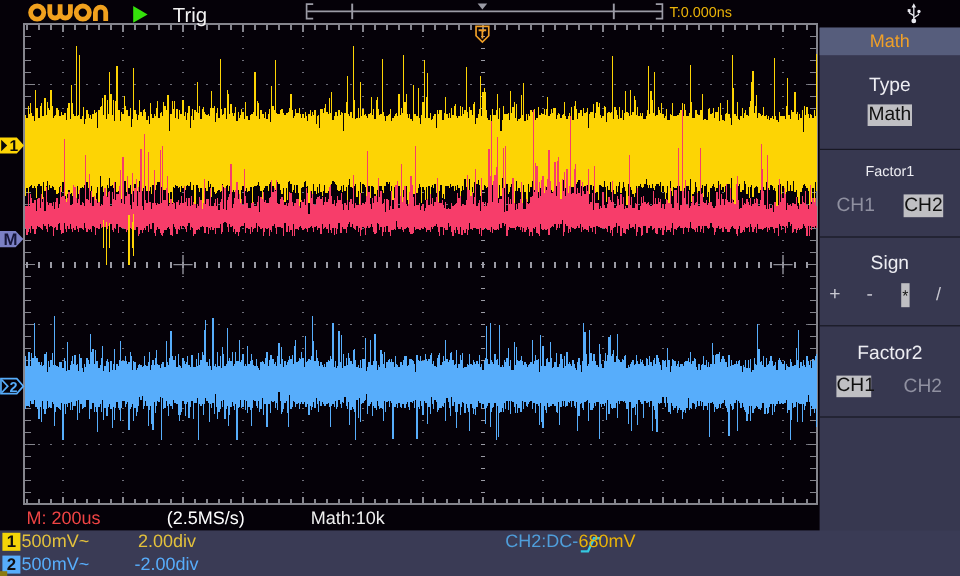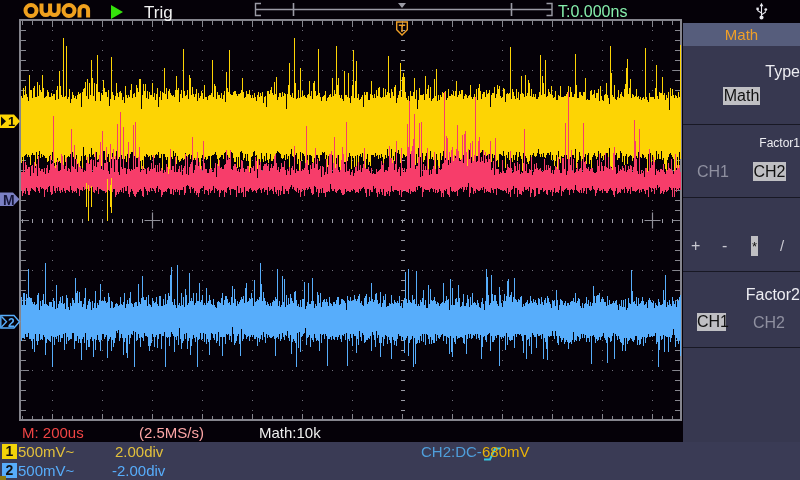--- a/index.html
+++ b/index.html
@@ -1,18 +1,18 @@
 <!DOCTYPE html>
 <html><head><meta charset="utf-8"><style>
 *{margin:0;padding:0;box-sizing:border-box}
 html,body{width:800px;height:480px;background:#050108;font-family:"Liberation Sans",sans-serif;overflow:hidden}
 .a{position:absolute}
 .panel{left:683px;top:23px;width:117px;height:425px;background:#373850;color:#ededf2}
 .phead{height:23px;background:#565d7c;color:#f0a028;font-size:15px;text-align:center;line-height:24px}
-.sect{position:absolute;left:0;width:117px;text-align:right}
+.sect{position:absolute;left:0;width:117px;text-align:center}
 .btn{position:absolute;background:#bfbfc3;color:#111;font-size:16px;text-align:center}
 .gtx{color:#8f90a0}
 .div{position:absolute;left:0;width:117px;height:1px;background:#181824}
 .bbar{left:0;top:442px;width:800px;height:38px;background:#3a3b55;font-size:15px}
 .badge{position:absolute;width:15px;height:15px;font-size:14px;font-weight:bold;color:#101010;text-align:center;line-height:15px}
 </style></head><body>
 <svg class="a" style="left:0;top:0;font-family:'Liberation Sans',sans-serif" width="800" height="480" xmlns="http://www.w3.org/2000/svg">
 
 <rect x="20" y="20" width="661" height="400" fill="none" stroke="#85858d" stroke-width="2" shape-rendering="crispEdges"></rect>
 <path d="M22.5 21v4M22.5 420v-4M32.5 21v4M32.5 420v-4M42.5 21v4M42.5 420v-4M52.5 21v6M52.5 420v-6M62.5 21v4M62.5 420v-4M72.5 21v4M72.5 420v-4M82.5 21v4M82.5 420v-4M92.5 21v4M92.5 420v-4M102.5 21v6M102.5 420v-6M112.5 21v4M112.5 420v-4M122.5 21v4M122.5 420v-4M132.5 21v4M132.5 420v-4M142.5 21v4M142.5 420v-4M152.5 21v6M152.5 420v-6M162.5 21v4M162.5 420v-4M172.5 21v4M172.5 420v-4M182.5 21v4M182.5 420v-4M192.5 21v4M192.5 420v-4M202.5 21v6M202.5 420v-6M212.5 21v4M212.5 420v-4M222.5 21v4M222.5 420v-4M232.5 21v4M232.5 420v-4M242.5 21v4M242.5 420v-4M252.5 21v6M252.5 420v-6M262.5 21v4M262.5 420v-4M272.5 21v4M272.5 420v-4M282.5 21v4M282.5 420v-4M292.5 21v4M292.5 420v-4M302.5 21v6M302.5 420v-6M312.5 21v4M312.5 420v-4M322.5 21v4M322.5 420v-4M332.5 21v4M332.5 420v-4M342.5 21v4M342.5 420v-4M352.5 21v6M352.5 420v-6M362.5 21v4M362.5 420v-4M372.5 21v4M372.5 420v-4M382.5 21v4M382.5 420v-4M392.5 21v4M392.5 420v-4M402.5 21v6M402.5 420v-6M412.5 21v4M412.5 420v-4M422.5 21v4M422.5 420v-4M432.5 21v4M432.5 420v-4M442.5 21v4M442.5 420v-4M452.5 21v6M452.5 420v-6M462.5 21v4M462.5 420v-4M472.5 21v4M472.5 420v-4M482.5 21v4M482.5 420v-4M492.5 21v4M492.5 420v-4M502.5 21v6M502.5 420v-6M512.5 21v4M512.5 420v-4M522.5 21v4M522.5 420v-4M532.5 21v4M532.5 420v-4M542.5 21v4M542.5 420v-4M552.5 21v6M552.5 420v-6M562.5 21v4M562.5 420v-4M572.5 21v4M572.5 420v-4M582.5 21v4M582.5 420v-4M592.5 21v4M592.5 420v-4M602.5 21v6M602.5 420v-6M612.5 21v4M612.5 420v-4M622.5 21v4M622.5 420v-4M632.5 21v4M632.5 420v-4M642.5 21v4M642.5 420v-4M652.5 21v6M652.5 420v-6M662.5 21v4M662.5 420v-4M672.5 21v4M672.5 420v-4M21 30.5h5M680 30.5h-5M21 40.5h5M680 40.5h-5M21 50.5h5M680 50.5h-5M21 60.5h5M680 60.5h-5M21 70.5h8M680 70.5h-8M21 80.5h5M680 80.5h-5M21 90.5h5M680 90.5h-5M21 100.5h5M680 100.5h-5M21 110.5h5M680 110.5h-5M21 120.5h8M680 120.5h-8M21 130.5h5M680 130.5h-5M21 140.5h5M680 140.5h-5M21 150.5h5M680 150.5h-5M21 160.5h5M680 160.5h-5M21 170.5h8M680 170.5h-8M21 180.5h5M680 180.5h-5M21 190.5h5M680 190.5h-5M21 200.5h5M680 200.5h-5M21 210.5h5M680 210.5h-5M21 220.5h8M680 220.5h-8M21 230.5h5M680 230.5h-5M21 240.5h5M680 240.5h-5M21 250.5h5M680 250.5h-5M21 260.5h5M680 260.5h-5M21 270.5h8M680 270.5h-8M21 280.5h5M680 280.5h-5M21 290.5h5M680 290.5h-5M21 300.5h5M680 300.5h-5M21 310.5h5M680 310.5h-5M21 320.5h8M680 320.5h-8M21 330.5h5M680 330.5h-5M21 340.5h5M680 340.5h-5M21 350.5h5M680 350.5h-5M21 360.5h5M680 360.5h-5M21 370.5h8M680 370.5h-8M21 380.5h5M680 380.5h-5M21 390.5h5M680 390.5h-5M21 400.5h5M680 400.5h-5M21 410.5h5M680 410.5h-5" stroke="#85858d" stroke-width="1" shape-rendering="crispEdges"></path>
@@ -75,44 +75,45 @@
 <path d="M761.5 13l-3.7 -2.3v-1.2"></path>
 <path d="M761.5 14.8l3.9 -2.5v-1.1"></path>
 </g>
 <polygon points="759.6,6.2 763.4,6.2 761.5,2.8" fill="#e8e8ee"></polygon>
 <rect x="756.4" y="7.6" width="2.4" height="2.4" fill="#e8e8ee"></rect>
 <circle cx="765.8" cy="9.6" r="1.4" fill="#e8e8ee"></circle>
 <circle cx="761.5" cy="17.4" r="2" fill="#e8e8ee"></circle>
 </svg>
 
 <div class="a" style="left:144px;top:3px;color:#f2f2f2;font-size:17px">Trig</div>
-<div class="a" style="left:558px;top:3px;color:#86efac;font-size:16px">T:0.000ns</div>
+<div class="a" style="left:558px;top:3px;color:#eab308;font-size:12px">T:0.000ns</div>
 
 <div class="a panel">
   <div class="phead">Math</div>
   <div class="sect" style="top:40px;font-size:16px">Type</div>
   <div class="btn" style="left:40px;top:64px;width:37px;height:18px;line-height:18px">Math</div>
   <div class="div" style="top:101px"></div>
   <div class="sect" style="top:113px;font-size:12px">Factor1</div>
   <div class="a gtx" style="left:14px;top:140px;font-size:16px">CH1</div>
   <div class="btn" style="left:70px;top:139px;width:33px;height:19px;line-height:19px">CH2</div>
   <div class="div" style="top:174px"></div>
+  <div class="sect" style="top:188px;font-size:16px">Sign</div>
   <div class="a" style="left:8px;top:214px;font-size:16px;color:#c9c9d2">+</div>
   <div class="a" style="left:39px;top:214px;font-size:16px;color:#c9c9d2">-</div>
   <div class="btn" style="left:68px;top:213px;width:7px;height:20px;line-height:22px;font-size:13px">*</div>
   <div class="a" style="left:97px;top:214px;font-size:15px;color:#c9c9d2">/</div>
   <div class="div" style="top:248px"></div>
   <div class="sect" style="top:263px;font-size:16px">Factor2</div>
   <div class="btn" style="left:14px;top:290px;width:29px;height:18px;line-height:18px">CH1</div>
   <div class="a gtx" style="left:70px;top:291px;font-size:16px">CH2</div>
   <div class="div" style="top:324px"></div>
 </div>
 
 <div class="a" style="left:22px;top:424px;color:#ef4444;font-size:15px">M: 200us</div>
-<div class="a" style="left:139px;top:424px;color:#fca5a5;font-size:15px">(2.5MS/s)</div>
+<div class="a" style="left:139px;top:424px;color:#ffffff;font-size:15px">(2.5MS/s)</div>
 <div class="a" style="left:259px;top:424px;color:#efefef;font-size:15px">Math:10k</div>
 <div class="a bbar">
   <div class="badge" style="left:2px;top:2px;background:#f3d408">1</div>
   <div class="a" style="left:18px;top:1px;color:#e3c13c">500mV~</div>
   <div class="a" style="left:115px;top:1px;color:#e3c13c">2.00div</div>
   <div class="badge" style="left:2px;top:21px;background:#57adfb">2</div>
   <div class="a" style="left:18px;top:20px;color:#57adfb">500mV~</div>
   <div class="a" style="left:112px;top:20px;color:#57adfb">-2.00div</div>
   <div class="a" style="left:421px;top:1px;color:#4f9edb">CH2:DC-</div>
   <svg class="a" style="left:483px;top:3px" width="24" height="16" xmlns="http://www.w3.org/2000/svg">

